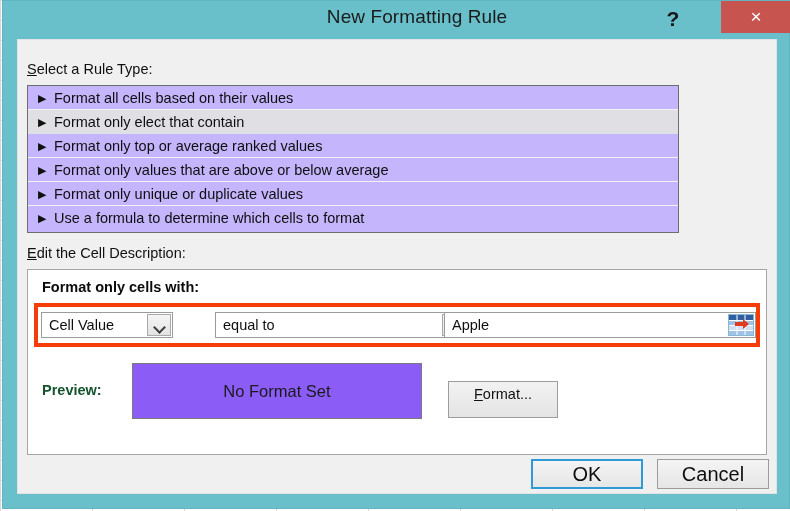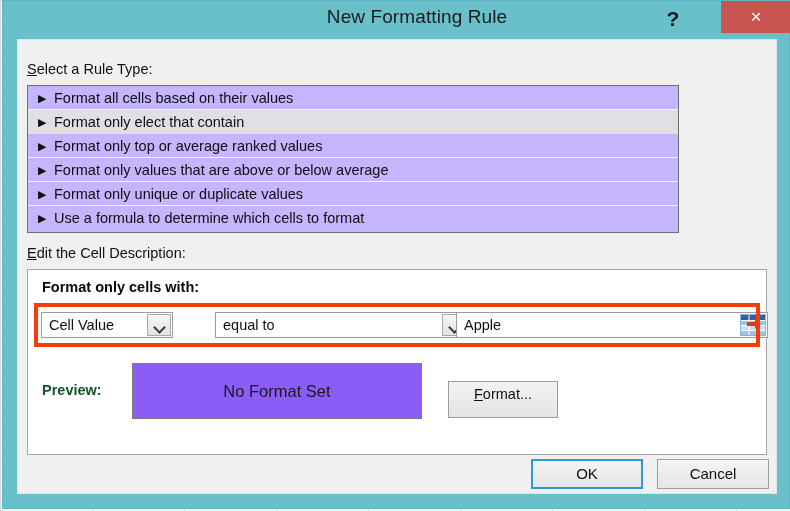--- a/index.html
+++ b/index.html
@@ -208,21 +208,21 @@
     border-right: 2px solid #3b3b3b;
     border-bottom: 2px solid #3b3b3b;
     transform: rotate(45deg);
   }
   #combo-rule-subtype { left: 13px; top: 42px; width: 132px; }
   #combo-operator    { left: 187px; top: 42px; width: 253px; }
 
   
   #value-input-wrap {
     position: absolute;
-    left: 428px;
+    left: 416px;
     top: 42px;
     width: 312px;
     height: 26px;
     background: #ffffff;
     border: 1px solid #9b9b9b;
     box-sizing: border-box;
   }
   #value-input {
     position: absolute;
     left: 7px;
@@ -289,21 +289,21 @@
   .footer-button {
     position: absolute;
     top: 419px;
     width: 112px;
     height: 30px;
     background: linear-gradient(to bottom, #f4f4f4, #e6e6e6);
     border: 1px solid #9d9d9d;
     box-sizing: border-box;
     text-align: center;
     line-height: 28px;
-    font-size: 15px;
+    font-size: 20px;
     color: #0f0f0f;
     cursor: default;
   }
   #ok-button {
     left: 513px;
     border: 2px solid #2e9bd6;
     line-height: 26px;
   }
   #cancel-button { left: 639px; }
 </style>

